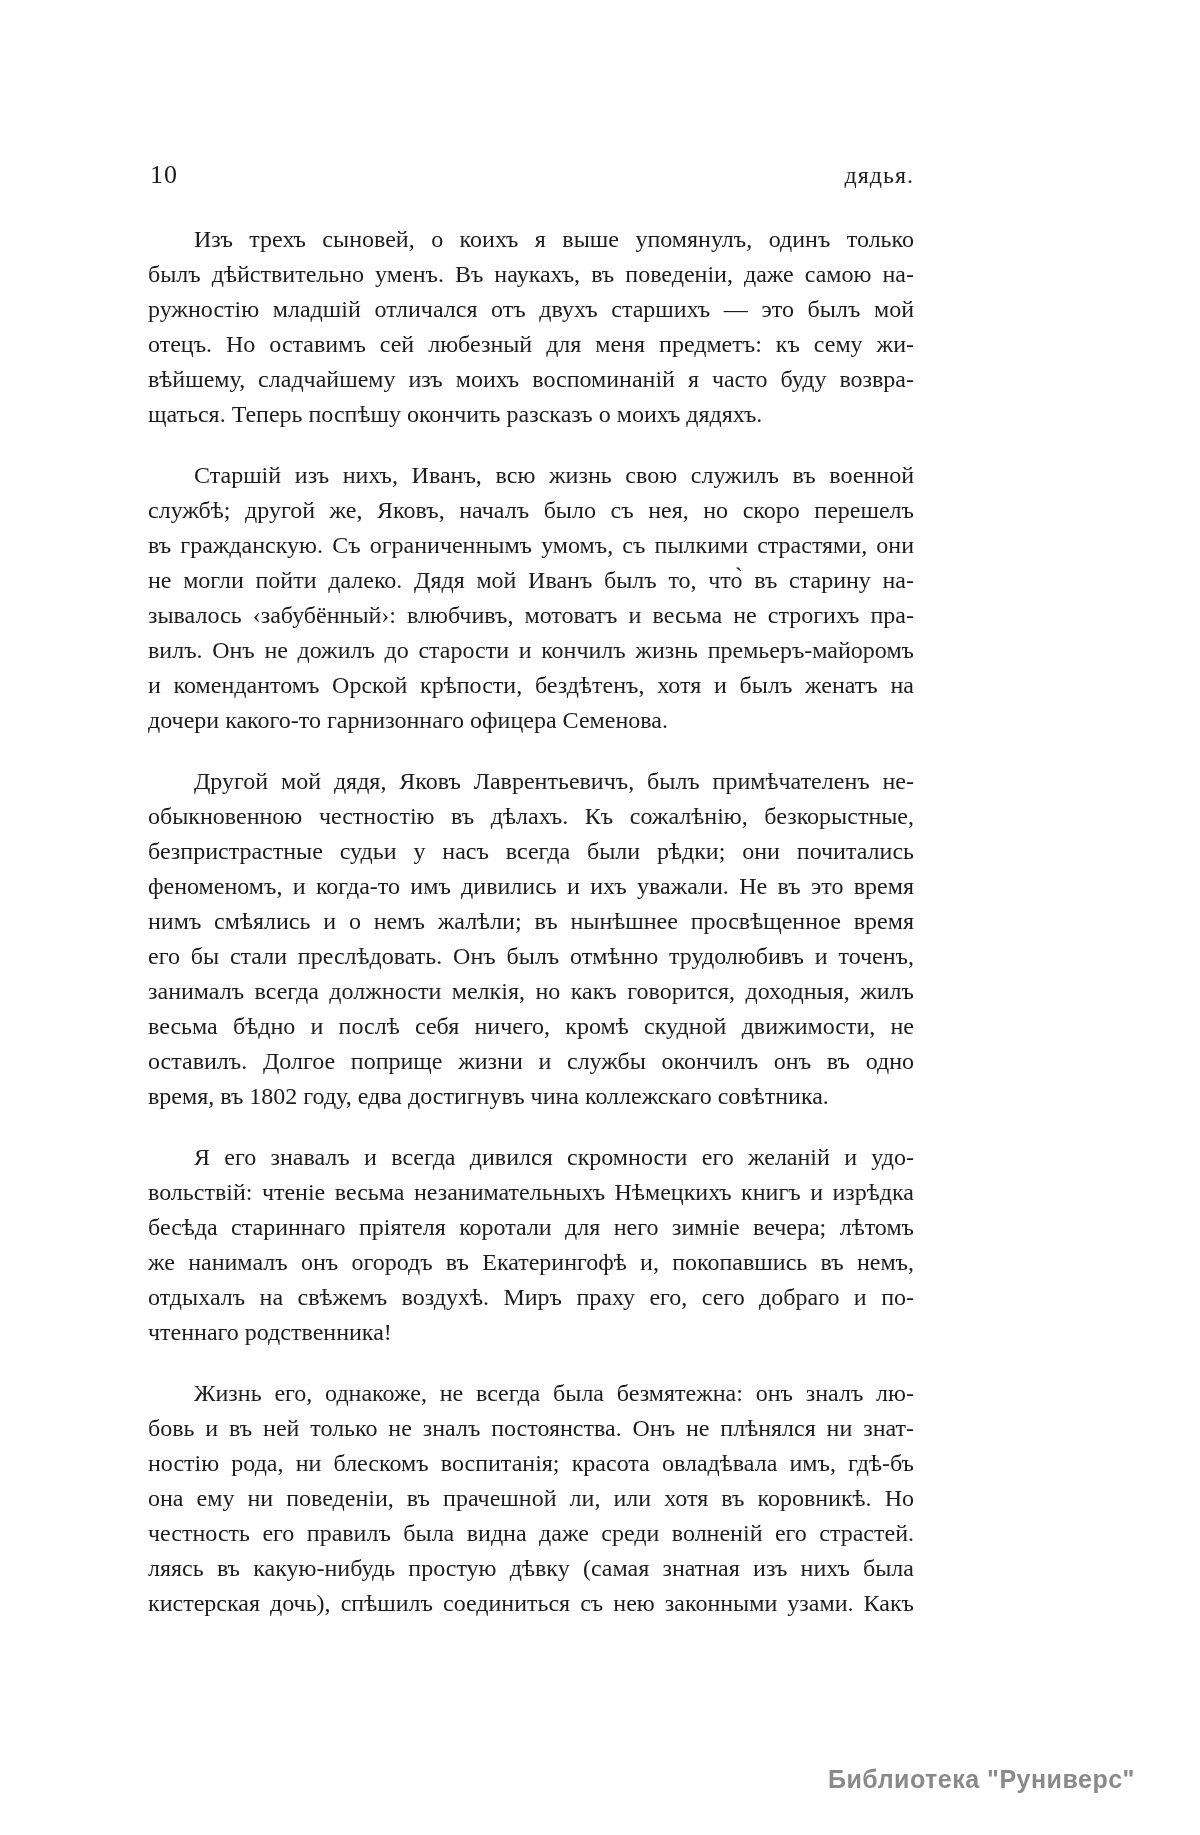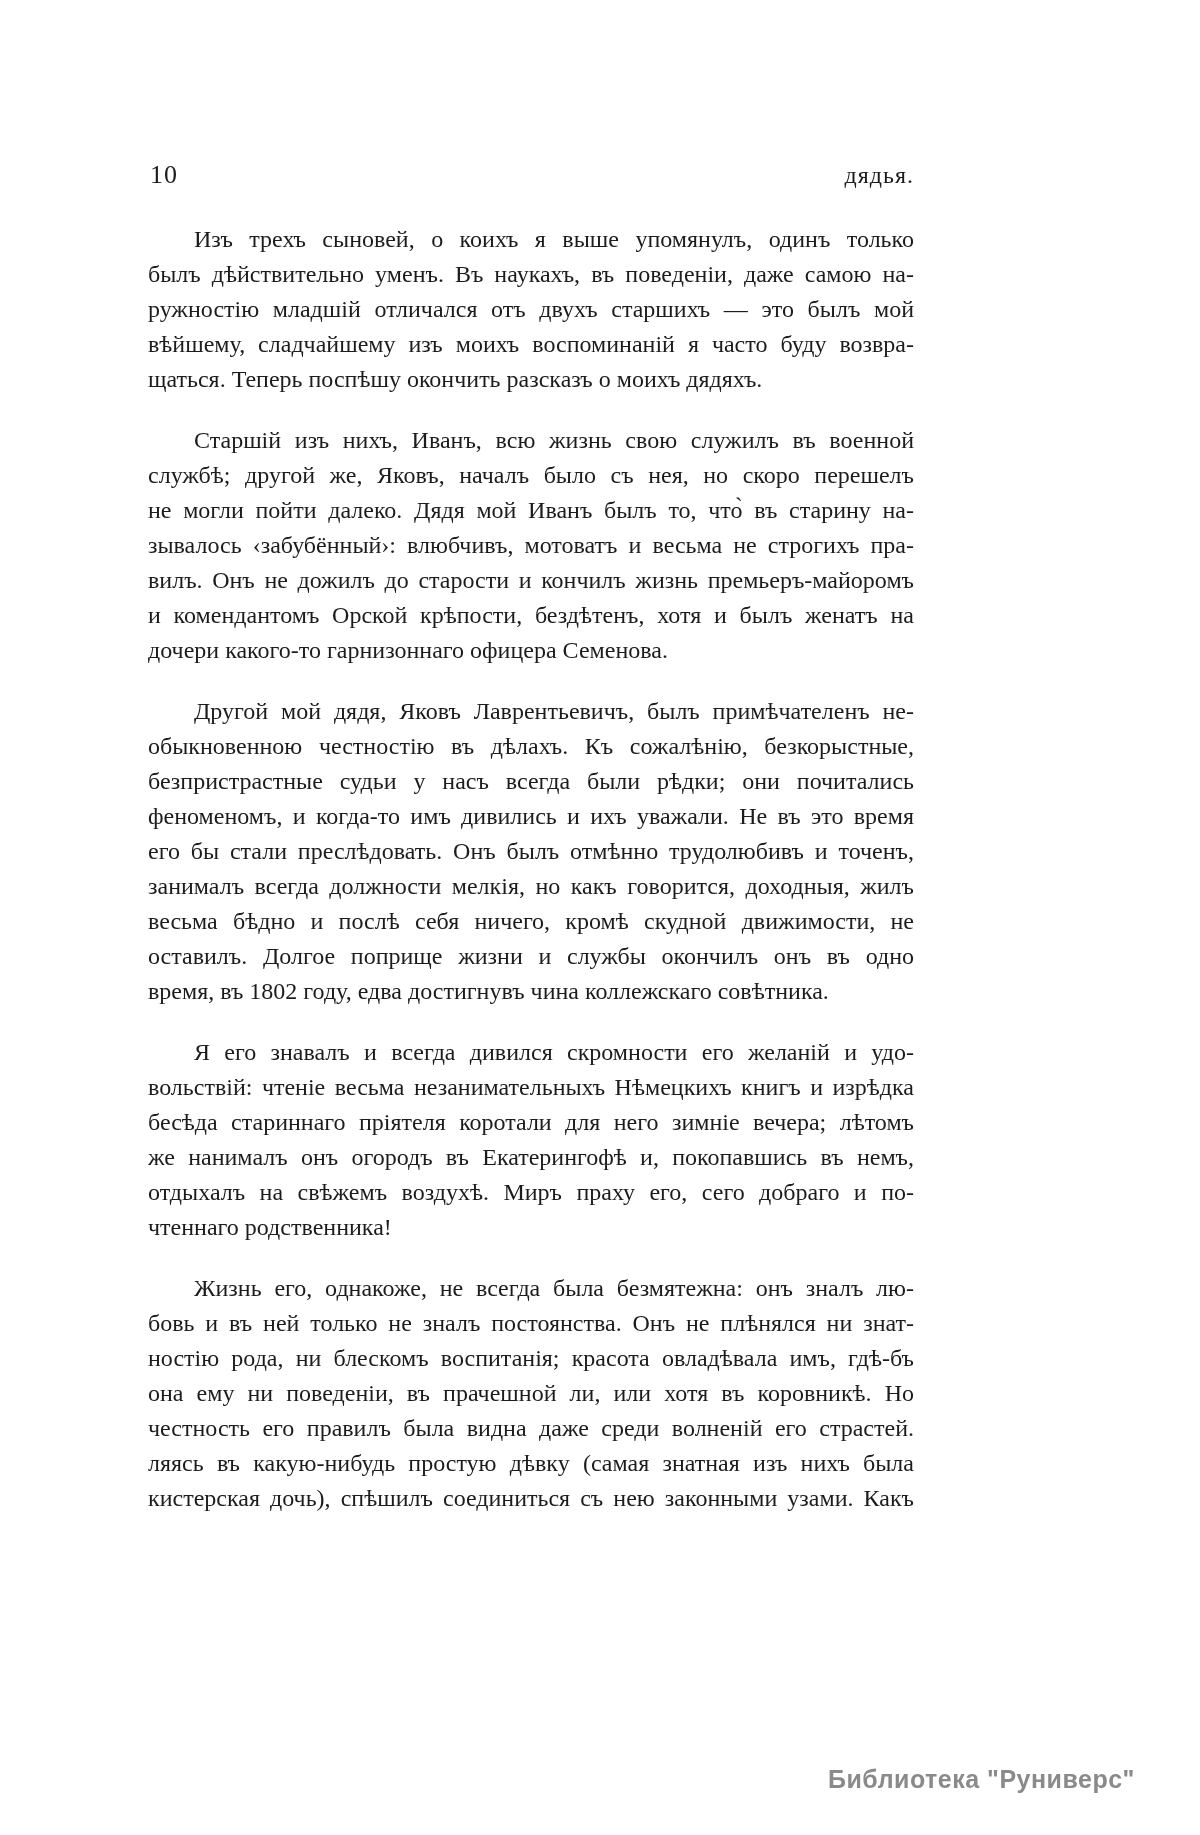--- a/index.html
+++ b/index.html
@@ -73,37 +73,40 @@
 <div class="page-header">
   <span class="page-number">10</span>
   <span class="running-title">дядья.</span>
 </div>
 
 <div class="page-text">
     <div class="para">
       <div class="line indent">Изъ трехъ сыновей, о коихъ я выше упомянулъ, одинъ только</div>
       <div class="line">былъ дѣйствительно уменъ. Въ наукахъ, въ поведеніи, даже самою на-</div>
       <div class="line">ружностію младшій отличался отъ двухъ старшихъ — это былъ мой</div>
+      <div class="line">отецъ. Но оставимъ сей любезный для меня предметъ: къ сему жи-</div>
       <div class="line">вѣйшему, сладчайшему изъ моихъ воспоминаній я часто буду возвра-</div>
       <div class="line flush">щаться. Теперь поспѣшу окончить разсказъ о моихъ дядяхъ.</div>
     </div>
     <div class="para">
       <div class="line indent">Старшій изъ нихъ, Иванъ, всю жизнь свою служилъ въ военной</div>
       <div class="line">службѣ; другой же, Яковъ, началъ было съ нея, но скоро перешелъ</div>
+      <div class="line">въ гражданскую. Съ ограниченнымъ умомъ, съ пылкими страстями, они</div>
       <div class="line">не могли пойти далеко. Дядя мой Иванъ былъ то, что̀ въ старину на-</div>
       <div class="line">зывалось ‹забубённый›: влюбчивъ, мотоватъ и весьма не строгихъ пра-</div>
       <div class="line">вилъ. Онъ не дожилъ до старости и кончилъ жизнь премьеръ-майоромъ</div>
       <div class="line">и комендантомъ Орской крѣпости, бездѣтенъ, хотя и былъ женатъ на</div>
       <div class="line flush">дочери какого-то гарнизоннаго офицера Семенова.</div>
     </div>
     <div class="para">
       <div class="line indent">Другой мой дядя, Яковъ Лаврентьевичъ, былъ примѣчателенъ не-</div>
       <div class="line">обыкновенною честностію въ дѣлахъ. Къ сожалѣнію, безкорыстные,</div>
       <div class="line">безпристрастные судьи у насъ всегда были рѣдки; они почитались</div>
       <div class="line">феноменомъ, и когда-то имъ дивились и ихъ уважали. Не въ это время</div>
+      <div class="line">нимъ смѣялись и о немъ жалѣли; въ нынѣшнее просвѣщенное время</div>
       <div class="line">его бы стали преслѣдовать. Онъ былъ отмѣнно трудолюбивъ и точенъ,</div>
       <div class="line">занималъ всегда должности мелкія, но какъ говорится, доходныя, жилъ</div>
       <div class="line">весьма бѣдно и послѣ себя ничего, кромѣ скудной движимости, не</div>
       <div class="line">оставилъ. Долгое поприще жизни и службы окончилъ онъ въ одно</div>
       <div class="line flush">время, въ 1802 году, едва достигнувъ чина коллежскаго совѣтника.</div>
     </div>
     <div class="para">
       <div class="line indent">Я его знавалъ и всегда дивился скромности его желаній и удо-</div>
       <div class="line">вольствій: чтеніе весьма незанимательныхъ Нѣмецкихъ книгъ и изрѣдка</div>
       <div class="line">бесѣда стариннаго пріятеля коротали для него зимніе вечера; лѣтомъ</div>

